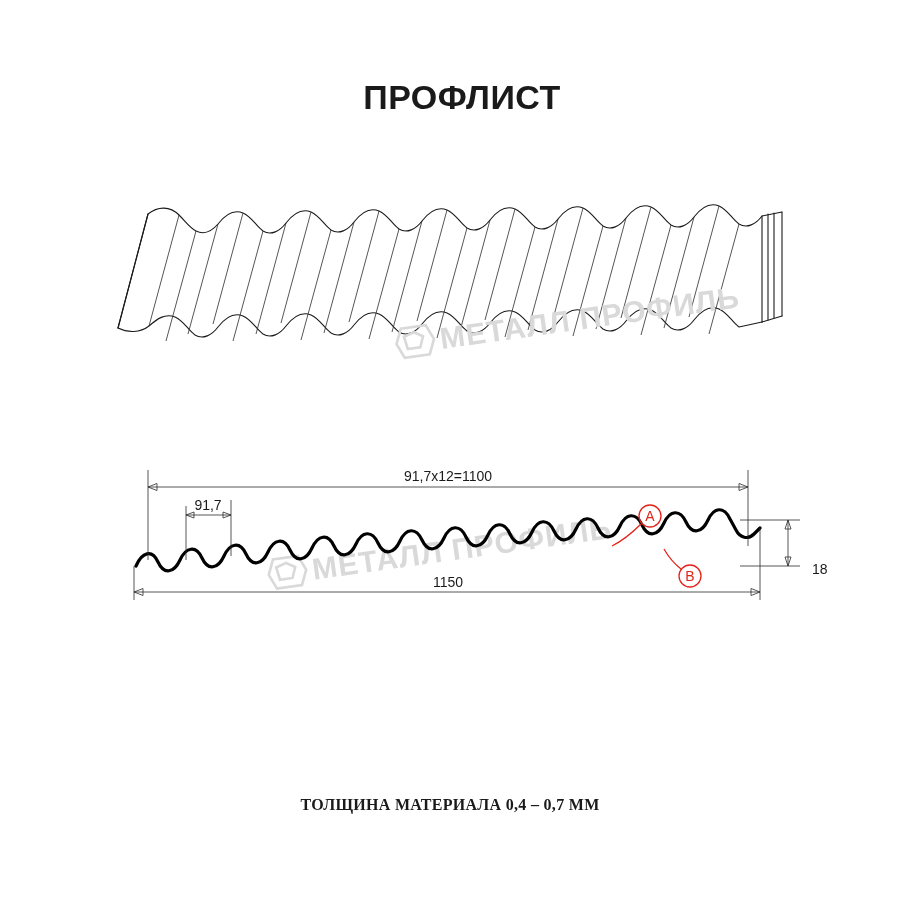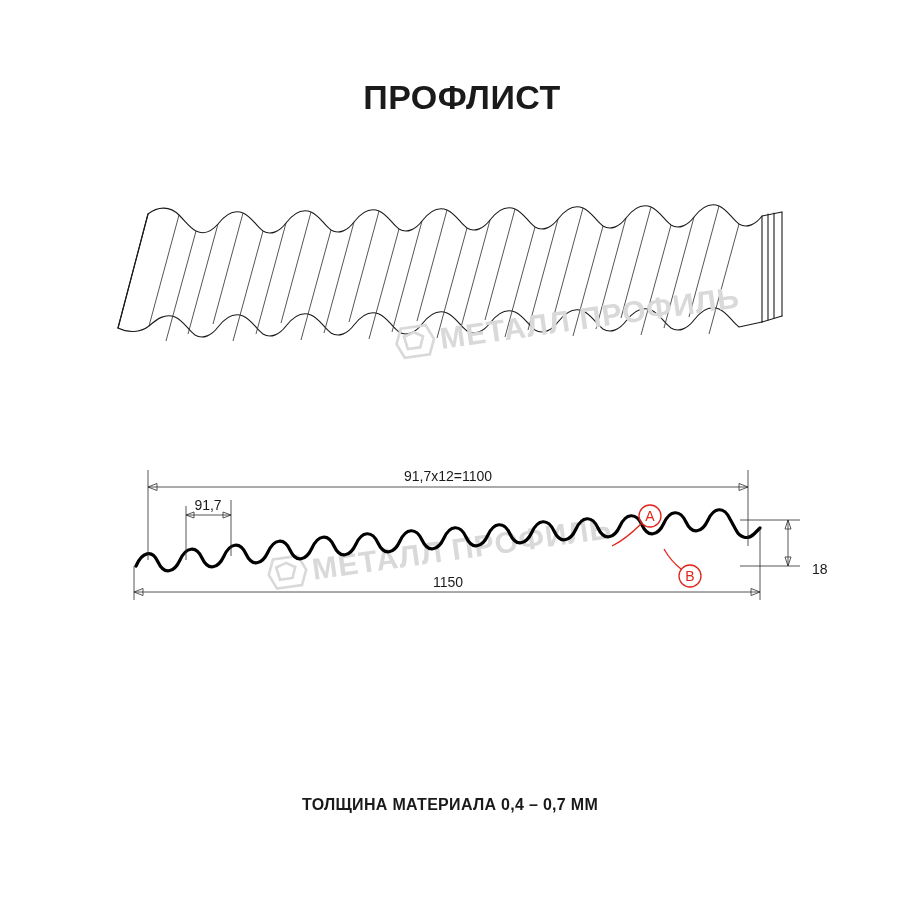--- a/index.html
+++ b/index.html
@@ -46,20 +46,21 @@
   .footer {
     position: absolute;
     top: 796px;
     left: 0;
     width: 900px;
     text-align: center;
     font-size: 16px;
     font-weight: bold;
     letter-spacing: 0.3px;
     color: #1a1a1a;
+    font-family: Liberation Serif, serif;
   }
   svg.diagram {
     position: absolute;
     top: 0;
     left: 0;
     width: 900px;
     height: 900px;
   }
   .wm-text {
     font-family: "Liberation Sans", sans-serif;

